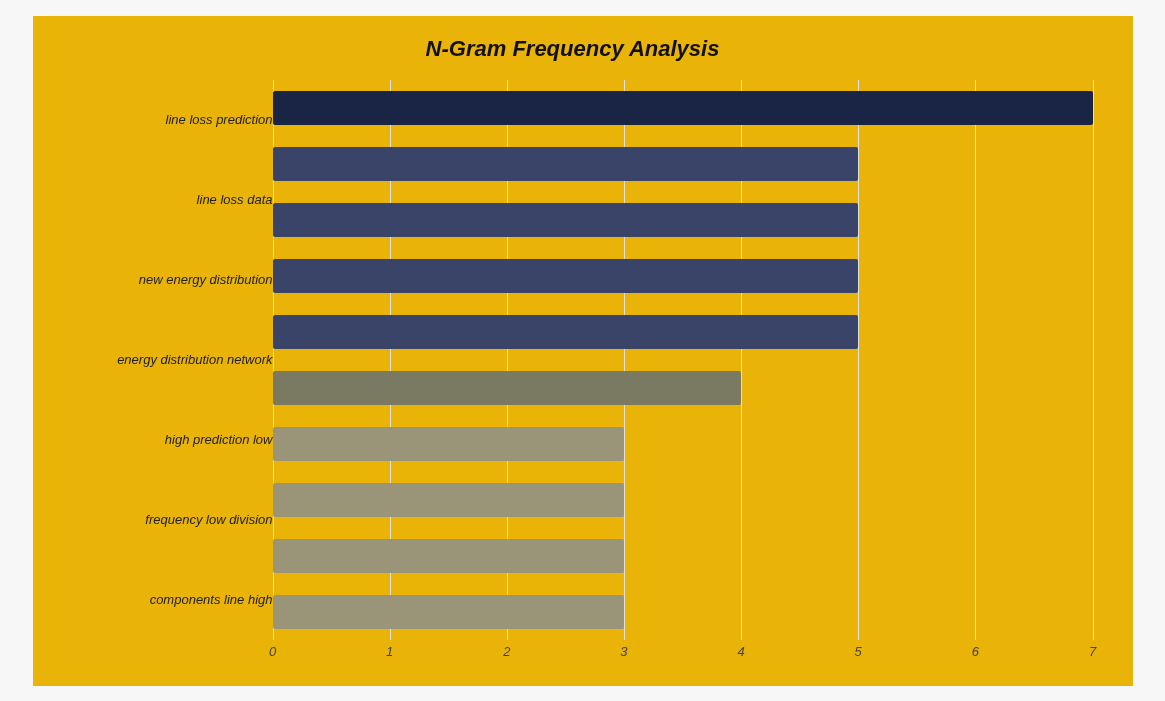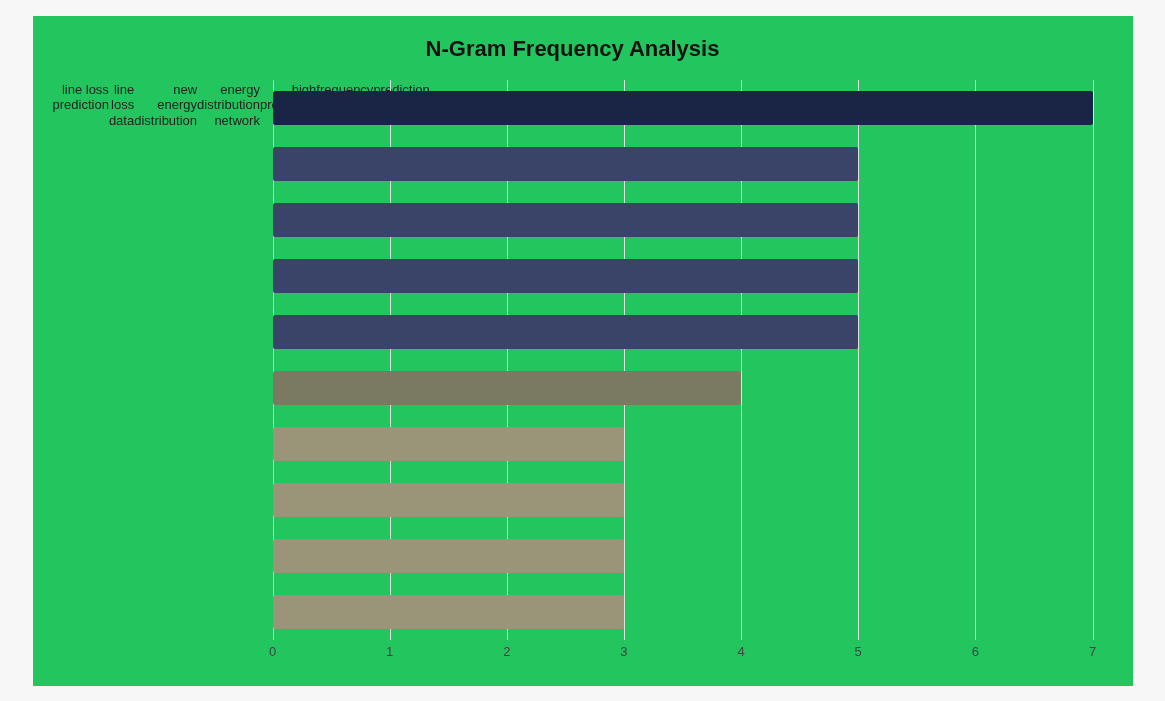--- a/index.html
+++ b/index.html
@@ -8,40 +8,41 @@
       background: #f7f7f7;
       width: 1165px;
       height: 701px;
       display: flex;
       align-items: center;
       justify-content: center;
     }
     .chart-container {
       width: 1100px;
       height: 670px;
-      background: #22c55e;
+      background: #eab308;
       padding: 20px 40px 60px 20px;
       position: relative;
+      font-style: italic;
     }
     .chart-title {
       text-align: center;
       font-size: 22px;
       font-weight: bold;
       color: #111;
       margin-bottom: 18px;
     }
     .chart-area {
       display: flex;
       width: 100%;
       height: 560px;
       position: relative;
     }
     .y-labels {
       display: flex;
-      flex-direction: row;
+      flex-direction: column;
       justify-content: space-around;
       width: 220px;
       padding-right: 0;
       flex-shrink: 0;
     }
     .y-label {
       font-size: 13px;
       color: #222;
       text-align: right;
       line-height: 1.2;
@@ -91,21 +92,21 @@
 <div class="chart-container">
   <div class="chart-title">N-Gram Frequency Analysis</div>
   <div class="chart-area">
     <div class="y-labels" id="y-labels">
         <div class="y-label">line loss prediction</div>
         <div class="y-label">line loss data</div>
         <div class="y-label">new energy distribution</div>
         <div class="y-label">energy distribution network</div>
         <div class="y-label">high prediction low</div>
         <div class="y-label">frequency low division</div>
-        <div class="y-label">prediction line loss</div>
+        <div class="y-label">components line high</div>
       </div>
     <div class="bars-and-grid" id="bars-grid">
       <div class="grid-lines" id="grid-lines">
           <div class="grid-line" style="left: 0%;"></div>
           <div class="grid-line" style="left: 14.2857%;"></div>
           <div class="grid-line" style="left: 28.5714%;"></div>
           <div class="grid-line" style="left: 42.8571%;"></div>
           <div class="grid-line" style="left: 57.1429%;"></div>
           <div class="grid-line" style="left: 71.4286%;"></div>
           <div class="grid-line" style="left: 85.7143%;"></div>

